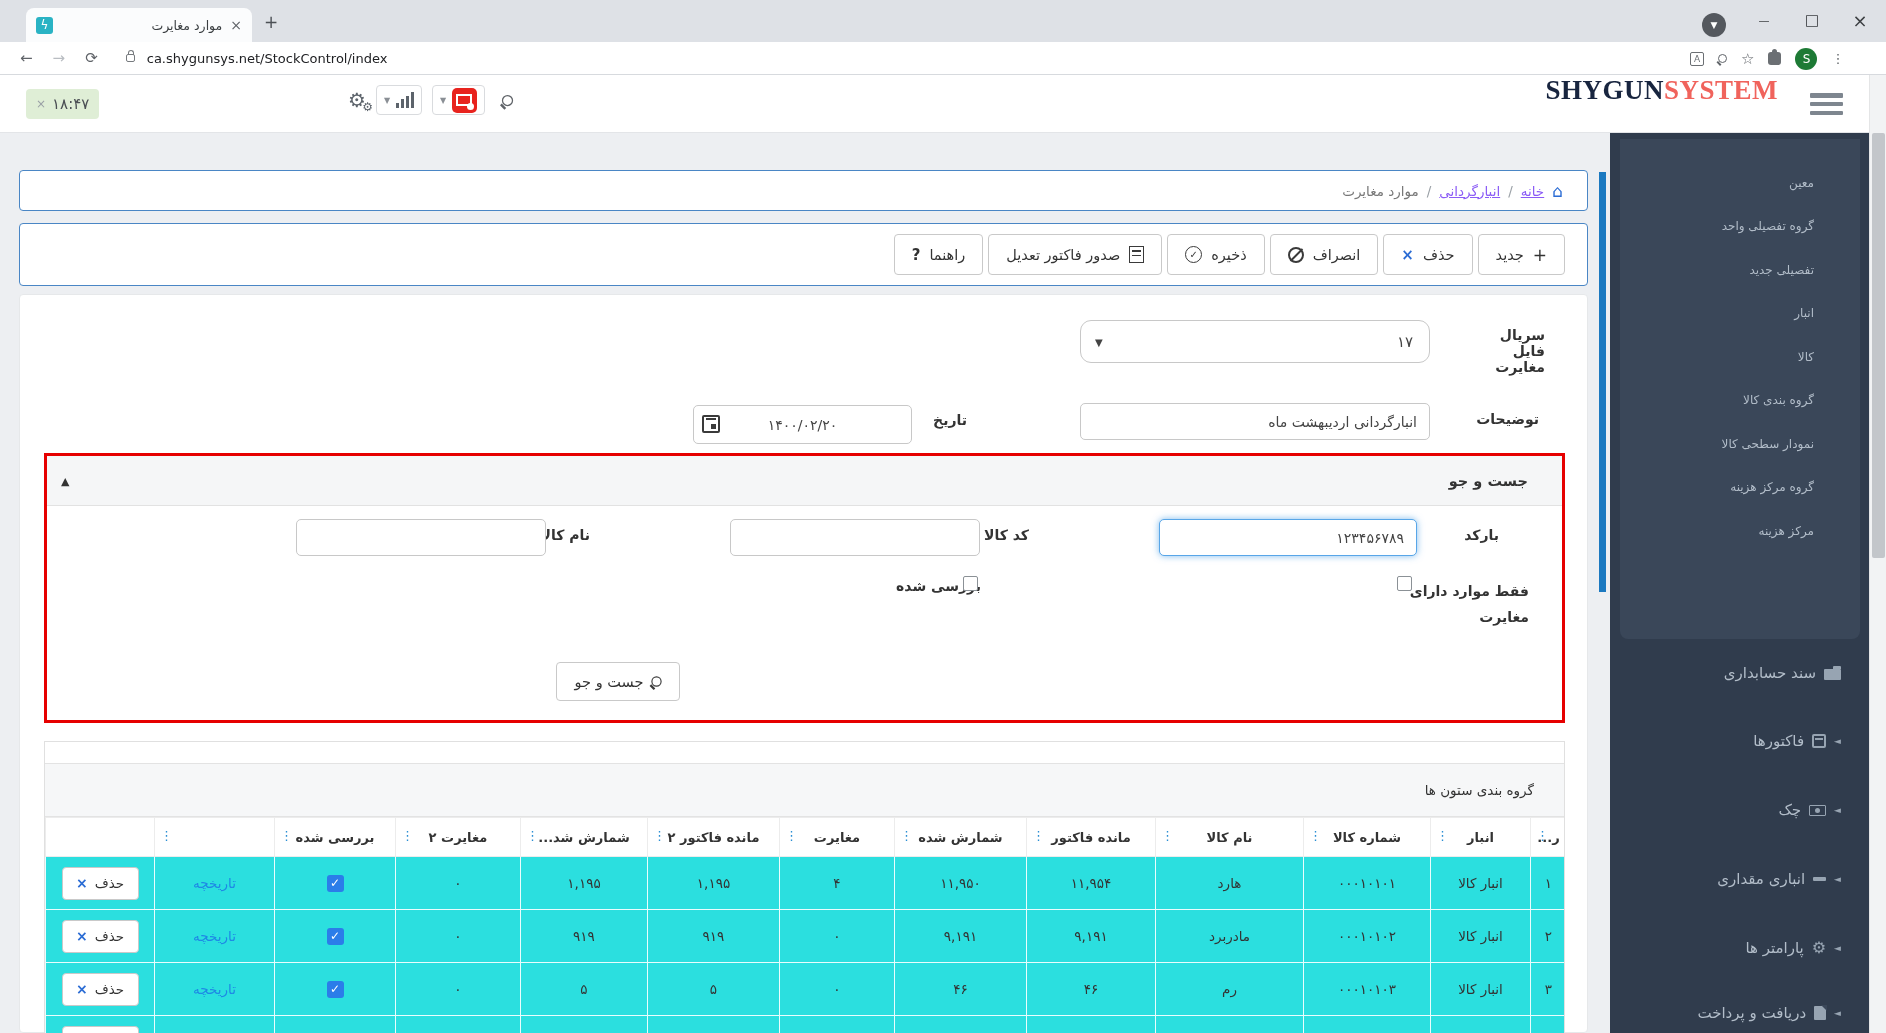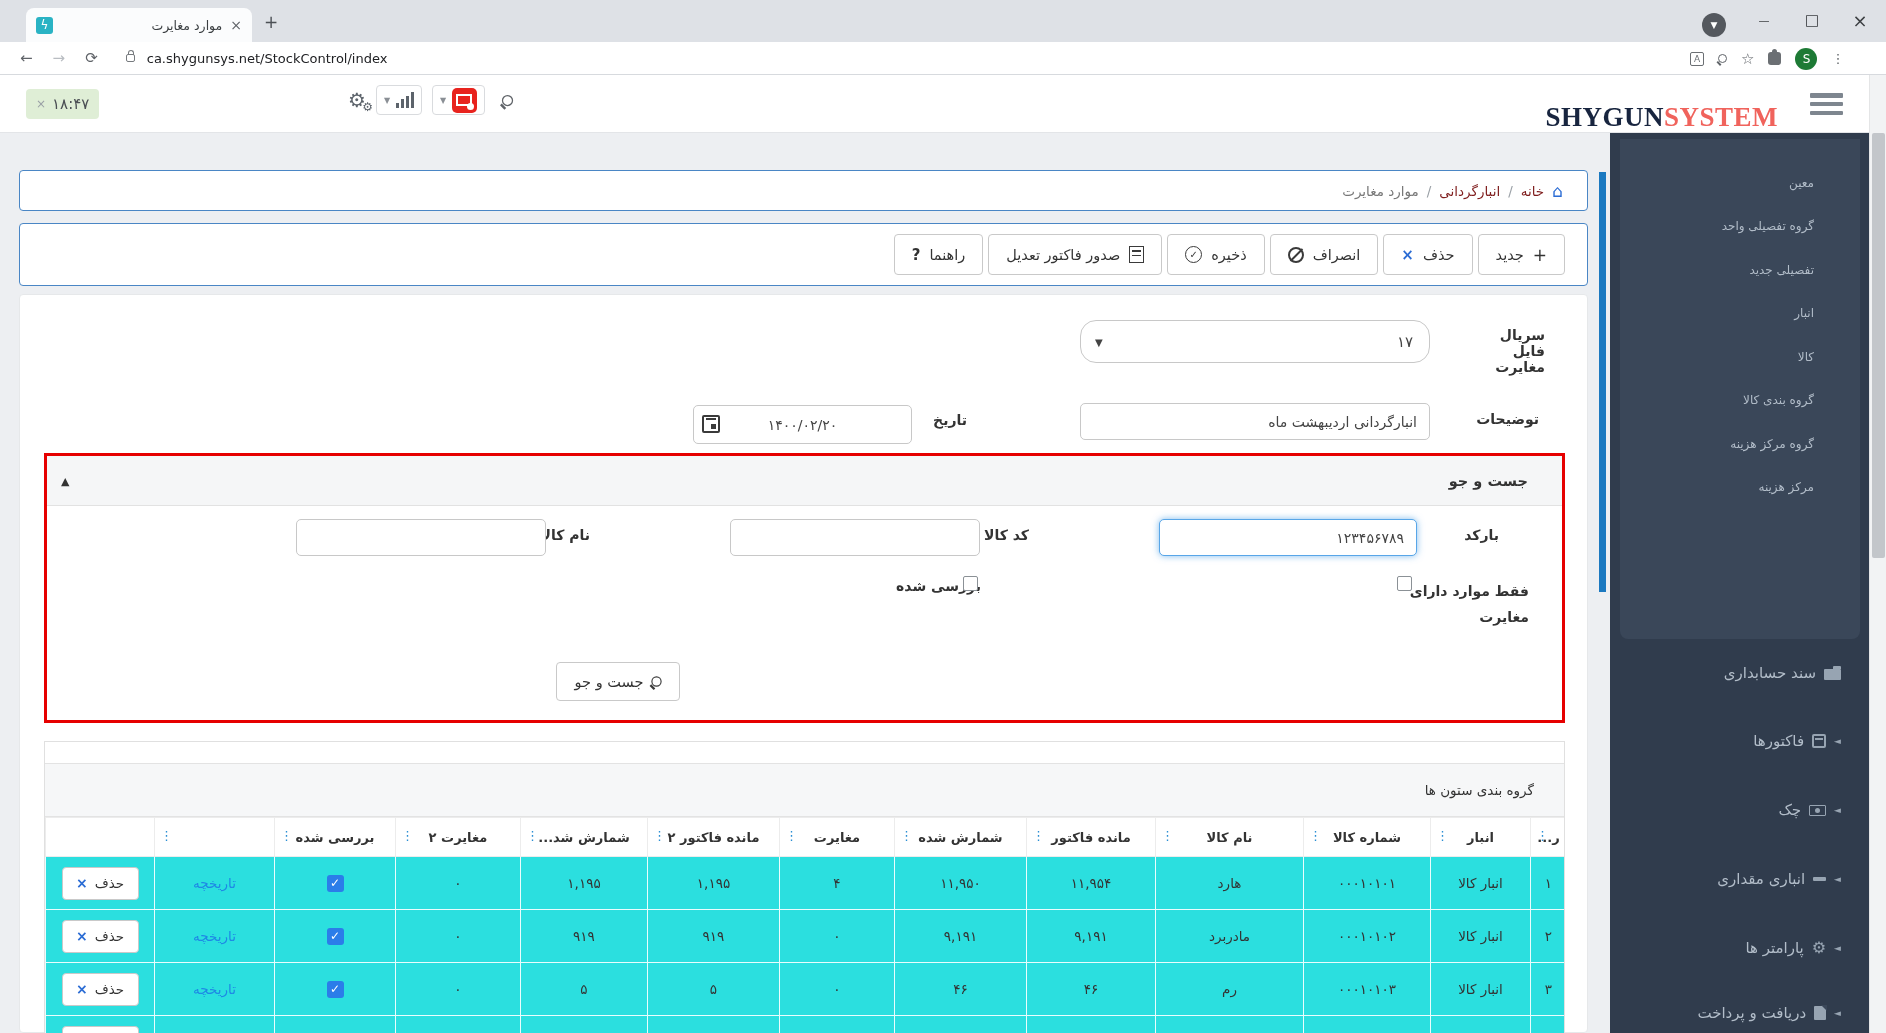--- a/index.html
+++ b/index.html
@@ -63,21 +63,21 @@
   .hd-box { height:30px; border:1px solid #d9dbde; border-radius:4px; background:#fff; display:flex;
             align-items:center; gap:6px; padding:0 7px; }
   .caret-dn { color:#8a8f95; font-size:8px; } .caret-dn::after{ content:"▼"; }
   .bars { display:flex; align-items:flex-end; gap:2px; height:16px; }
   .bars i { display:block; width:3px; background:#5c636b; }
   .bars i:nth-child(1){height:5px;} .bars i:nth-child(2){height:9px;} .bars i:nth-child(3){height:12px;} .bars i:nth-child(4){height:16px;}
   .remote-ic { width:25px; height:25px; background:#e8231e; border-radius:5px; position:relative; }
   .remote-ic::before { content:""; position:absolute; left:4px; top:6px; width:12px; height:8px; border:2px solid #fff; }
   .remote-ic::after { content:""; position:absolute; right:3px; bottom:3px; width:7px; height:7px; background:#fff; border-radius:50%; }
   .hd-search { color:#4b4f54; transform:scale(1.25); margin-left:8px; }
-  .logo { position:absolute; left:1556px; top:0; width:222px; height:58px; display:flex; align-items:flex-end;
+  .logo { position:absolute; left:1556px; top:0; width:222px; height:58px; display:flex; align-items:flex-start;
           justify-content:flex-end; font-family:"Liberation Serif","DejaVu Serif",serif; font-size:27px; letter-spacing:.5px; }
   .logo b { color:#18253f; font-weight:600; } .logo i { color:#f0635c; font-style:normal; font-weight:600; }
   .hamburger { position:absolute; left:1810px; top:18px; width:33px; height:22px; display:flex;
                flex-direction:column; justify-content:space-between; }
   .hamburger i { display:block; height:4.5px; background:#7e868f; border-radius:1px; }
 
   
   .bluestrip { position:absolute; left:1599px; top:172px; width:7px; height:420px; background:#1b79c0; }
 
   
@@ -102,21 +102,21 @@
   .si-file::before { content:""; position:absolute; right:-1px; top:-1px; border:3px solid #3a4759; border-left-color:transparent; border-bottom-color:transparent; }
 
   
   .scrollbar { position:absolute; left:1869px; top:75px; width:17px; height:958px; background:#f2f3f4; border-left:1px solid #e4e5e6; }
   .scroll-thumb { position:absolute; left:2px; top:58px; width:13px; height:425px; background:#c3c6ca; border-radius:2px; }
 
   
   .crumb-box { position:absolute; left:19px; top:170px; width:1569px; height:41px; background:#fff;
                border:1px solid #4a86c5; border-radius:4px; direction:rtl; display:flex; align-items:center;
                padding:0 24px; gap:8px; font-size:13.5px; }
-  .crumb-box a { color:#7f1d1d; cursor:pointer; }
+  .crumb-box a { color:#8b5cf6; text-decoration:underline; cursor:pointer; }
   .crumb-home { color:#2b6cd4; font-size:17px; line-height:0; } .crumb-home::after{ content:"⌂"; }
   .crumb-sep { color:#9aa0a6; } .crumb-cur { color:#777; }
 
   .toolbar-box { position:absolute; left:19px; top:223px; width:1569px; height:63px; background:#fff;
                  border:1px solid #4a86c5; border-radius:4px; direction:rtl; display:flex; align-items:center;
                  padding:0 22px; gap:5px; }
   .btn { height:41px; background:#fff; border:1px solid #c9c9c9; border-radius:4px; padding:0 17px;
          display:flex; align-items:center; gap:9px; font-size:14.5px; color:#333; cursor:pointer; font-family:inherit; }
   .ic-plus { font-size:17px; color:#333; } 
   .ic-x { font-size:15px; color:#2b6cd4; font-weight:bold; }
@@ -128,21 +128,21 @@
   .ic-doc { width:15px; height:17px; border:1.5px solid #3a3a3a; position:relative; flex:none; background:#fff; }
   .ic-doc::after { content:""; position:absolute; left:2px; right:2px; top:3px; height:9px;
                    background:repeating-linear-gradient(#3a3a3a 0 1.5px, transparent 1.5px 4.5px); }
 
   
   .panel { position:absolute; left:19px; top:294px; width:1569px; height:739px; background:#fff;
            border:1px solid #e6e8ea; border-radius:4px; }
 
   .f-label { position:absolute; direction:rtl; font-size:14px; color:#333; font-weight:bold; text-align:right; }
   .select { position:absolute; left:1060px; top:25px; width:350px; height:43px; border:1px solid #c8c8c8;
-            border-radius:16px; background:#fff; display:flex; align-items:center; direction:rtl;
+            border-radius:11px; background:#fff; display:flex; align-items:center; direction:rtl;
             padding:0 16px; font-size:15px; color:#444; }
   .select .caret { position:absolute; left:14px; top:16px; color:#444; font-size:10px; }
   .select .caret::after{ content:"▼"; }
   .tinput { position:absolute; height:37px; border:1px solid #c8c8c8; border-radius:5px; background:#fff;
             direction:rtl; font-size:14px; color:#444; padding:0 12px; font-family:inherit; outline:none; }
   .focused { border:1px solid #58a6e8 !important; box-shadow:0 0 7px rgba(88,166,232,.75); }
   .date-wrap { position:absolute; left:673px; top:110px; width:219px; height:39px; border:1px solid #c8c8c8;
                border-radius:5px; display:flex; align-items:center; justify-content:center; font-size:14px; color:#444; direction:rtl; }
   .cal-ic { position:absolute; left:8px; top:9px; width:18px; height:18px; border:2px solid #3a3a3a; border-radius:2px; }
   .cal-ic::before { content:""; position:absolute; left:2px; top:1px; right:2px; height:2px; background:#3a3a3a; }
@@ -253,20 +253,21 @@
   <div class="bluestrip"></div>
 
   <aside class="sidebar">
     <div class="side-panel" id="side-sub">
         <div>معین</div>
         <div>گروه تفصیلی واحد</div>
         <div>تفصیلی جدید</div>
         <div>انبار</div>
         <div>کالا</div>
         <div>گروه بندی کالا</div>
+        <div>نمودار سطحی کالا</div>
         <div>گروه مرکز هزینه</div>
         <div>مرکز هزینه</div>
       </div>
     <div class="side-main" id="side-main">
         <div class="side-item" style="top: 522px;">
           <span class="si si-folder"></span>
           <span>سند حسابداری</span>
         </div>
         <div class="side-item" style="top: 590px;">
           <span class="s-caret"></span>

